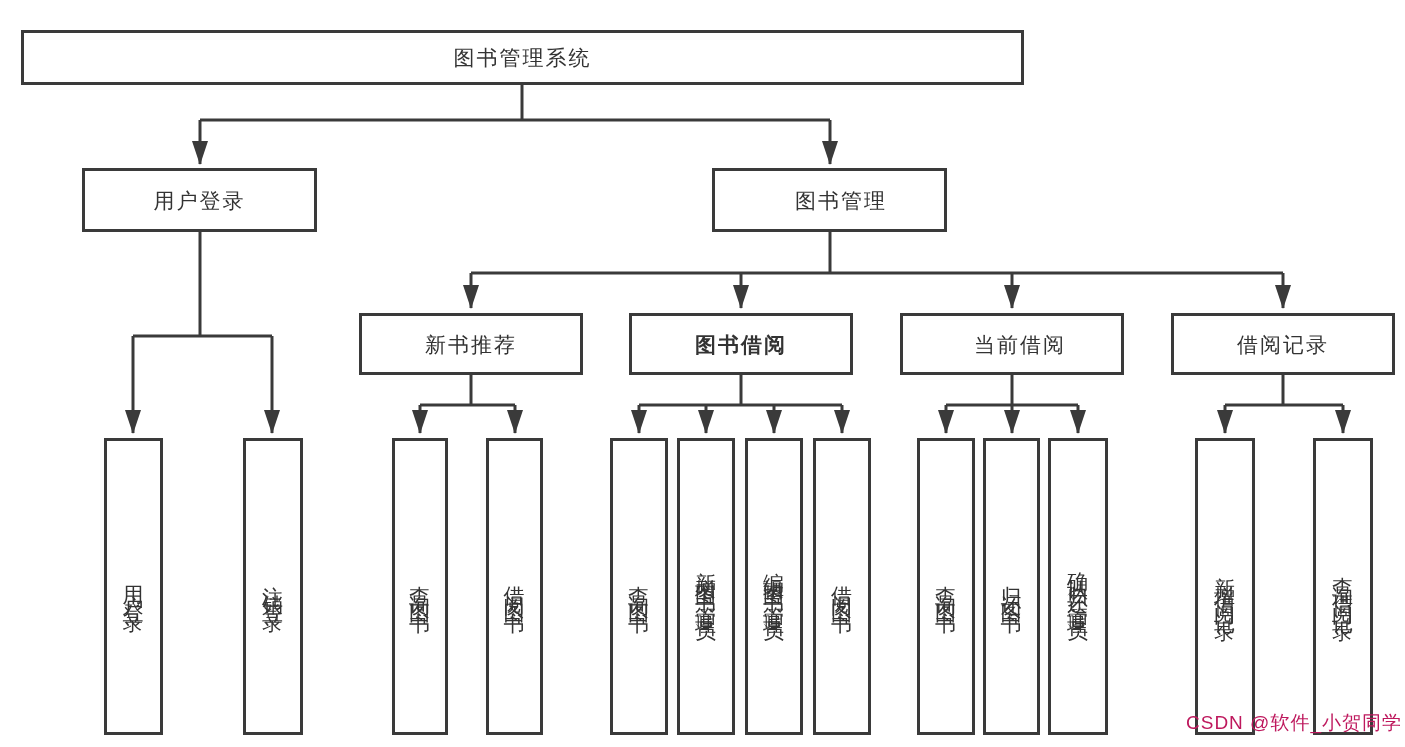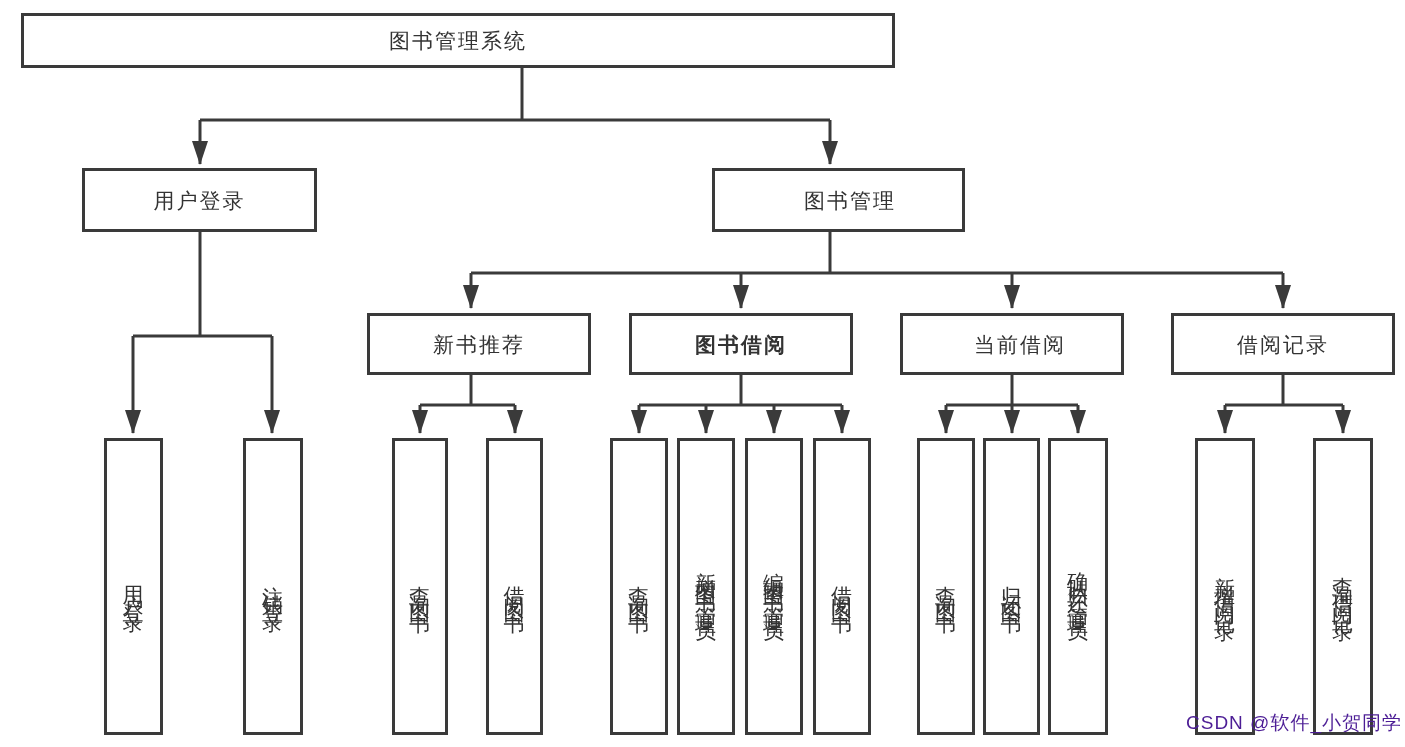--- a/index.html
+++ b/index.html
@@ -43,21 +43,21 @@
     color: #333333;
     letter-spacing: 9px;
     line-height: 1;
     white-space: nowrap;
   }
   #watermark {
     position: absolute;
     left: 1186px;
     top: 710px;
     font-size: 19px;
-    color: #4c1d95;
+    color: #be185d;
     white-space: nowrap;
     z-index: 3;
     letter-spacing: 1px;
   }
 </style>
 </head>
 <body>
 
 <div id="canvas">
 
@@ -104,32 +104,32 @@
       <path d="M1012,405 V433" marker-end="url(#arrow)"></path>
       <path d="M1078,405 V433" marker-end="url(#arrow)"></path>
 
       <path d="M1283,373 V405"></path>
       <path d="M1225,405 H1343"></path>
       <path d="M1225,405 V433" marker-end="url(#arrow)"></path>
       <path d="M1343,405 V433" marker-end="url(#arrow)"></path>
     </g>
   </svg>
 
-  <div class="node" style="left:21px; top:13px; width:874px; height:55px;">
+  <div class="node" style="left:21px; top:30px; width:1003px; height:55px;">
     <span class="h-label">图书管理系统</span>
   </div>
 
   <div class="node" style="left:82px; top:168px; width:235px; height:64px;">
     <span class="h-label">用户登录</span>
   </div>
-  <div class="node" style="left:712px; top:168px; width:253px; height:64px;padding-left:23px;">
+  <div class="node" style="left:712px; top:168px; width:235px; height:64px;padding-left:23px;">
     <span class="h-label">图书管理</span>
   </div>
 
-  <div class="node" style="left:359px; top:313px; width:224px; height:62px;margin-left:8px;">
+  <div class="node" style="left:359px; top:313px; width:224px; height:62px;">
     <span class="h-label">新书推荐</span>
   </div>
   <div class="node" style="left:629px; top:313px; width:224px; height:62px;font-weight:bold;">
     <span class="h-label">图书借阅</span>
   </div>
   <div class="node" style="left:900px; top:313px; width:224px; height:62px;padding-left:16px;">
     <span class="h-label">当前借阅</span>
   </div>
   <div class="node" style="left:1171px; top:313px; width:224px; height:62px;">
     <span class="h-label">借阅记录</span>

